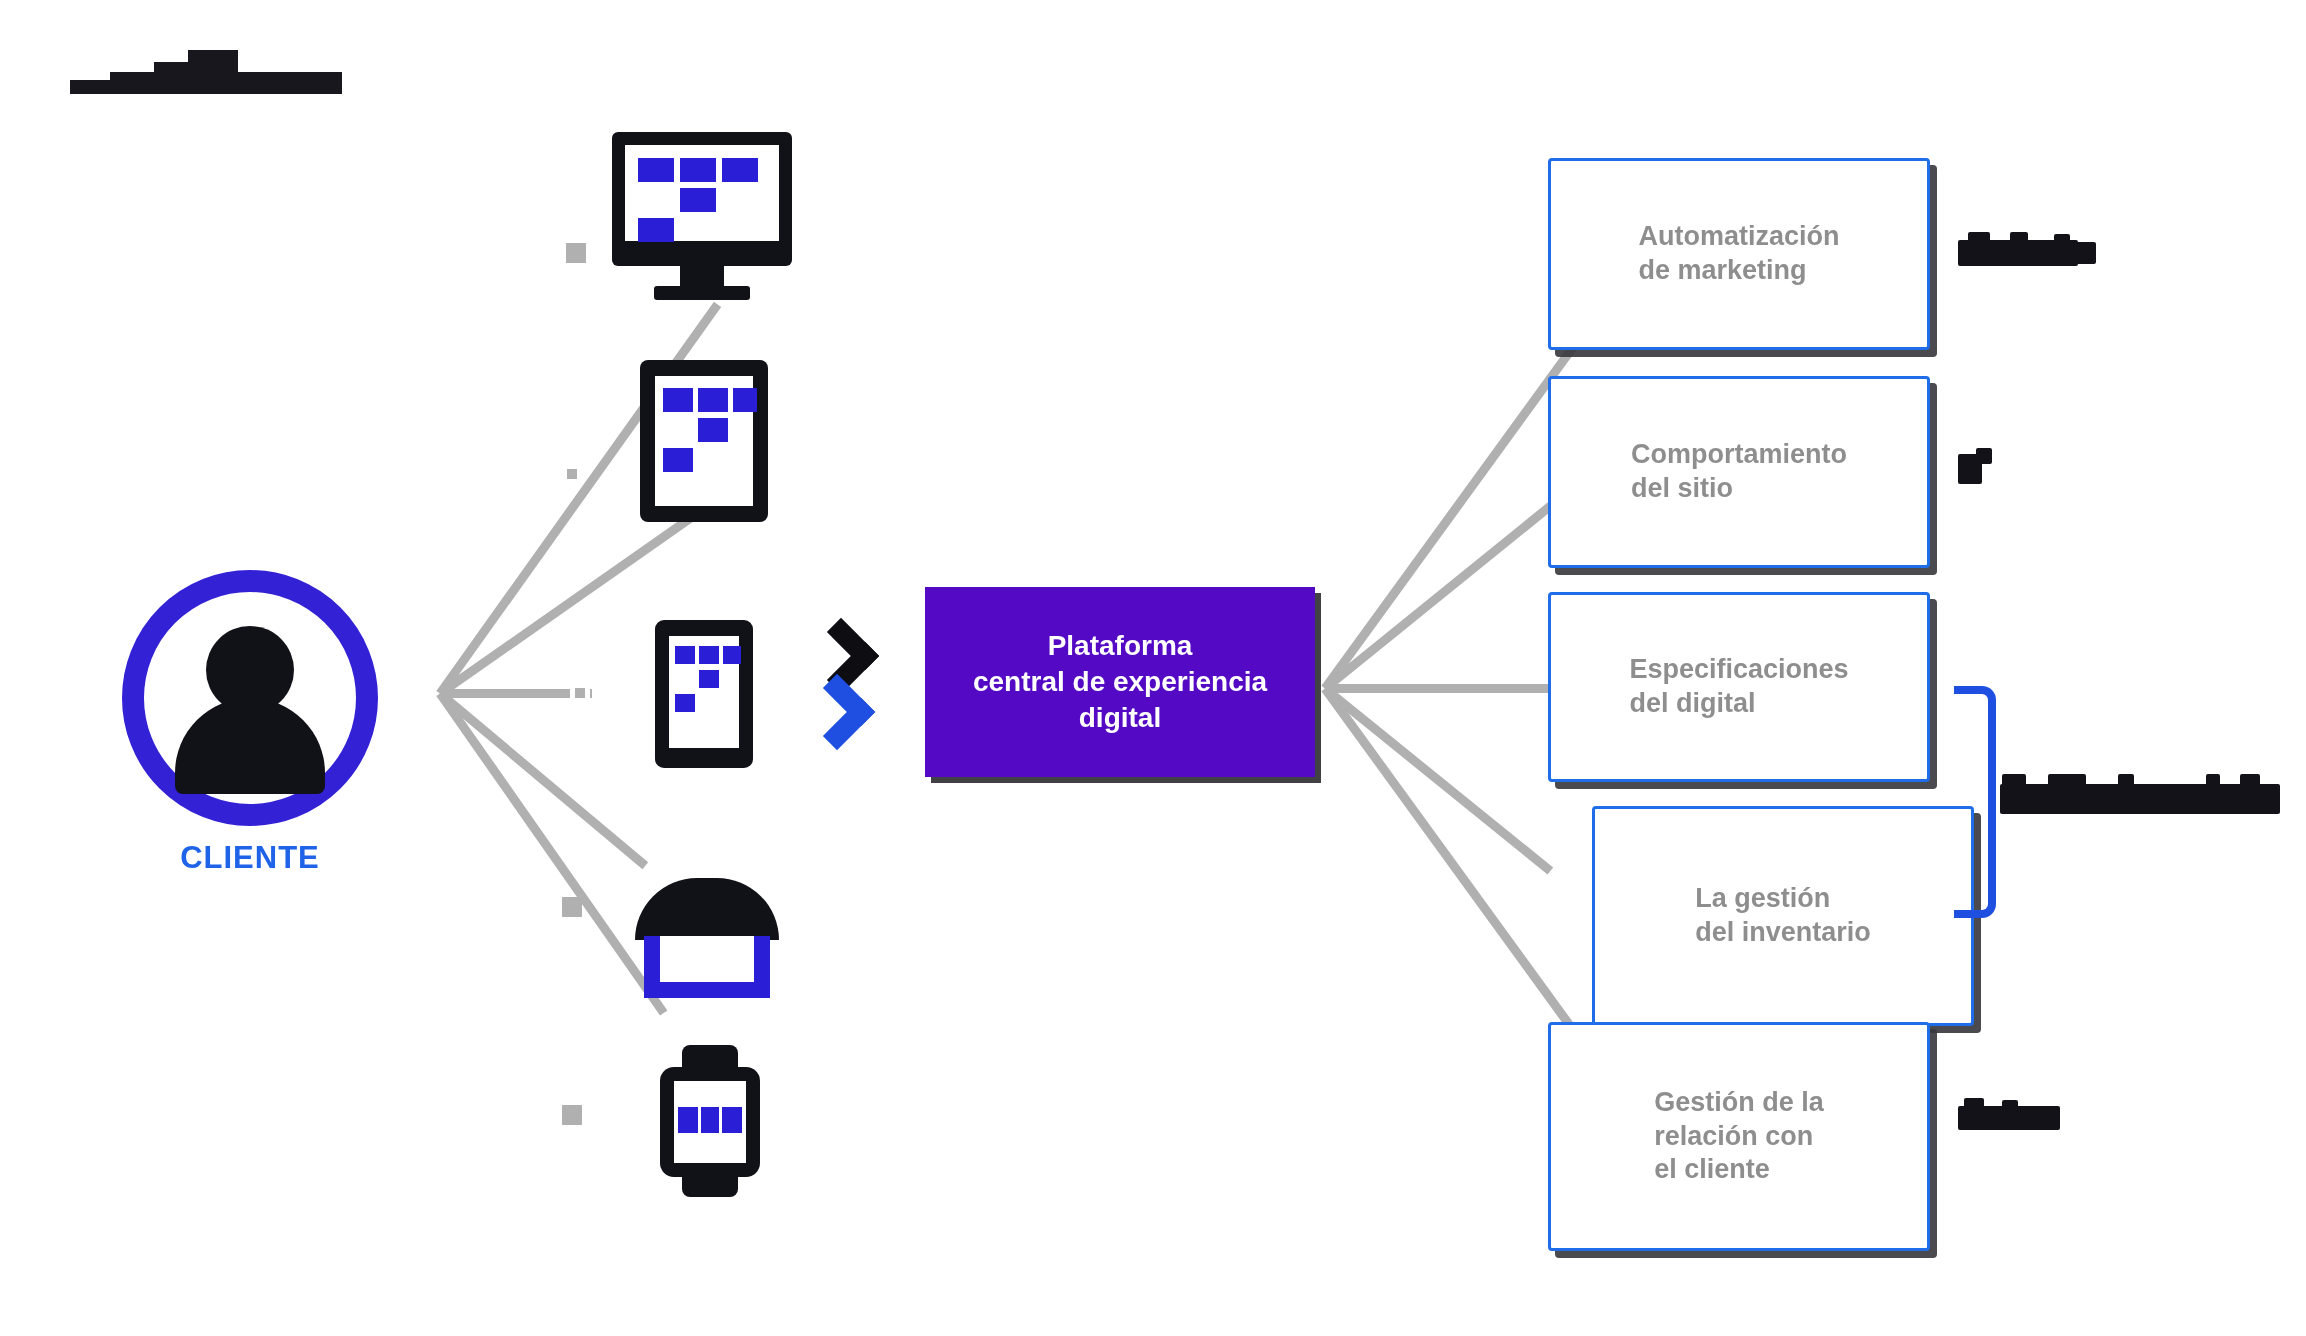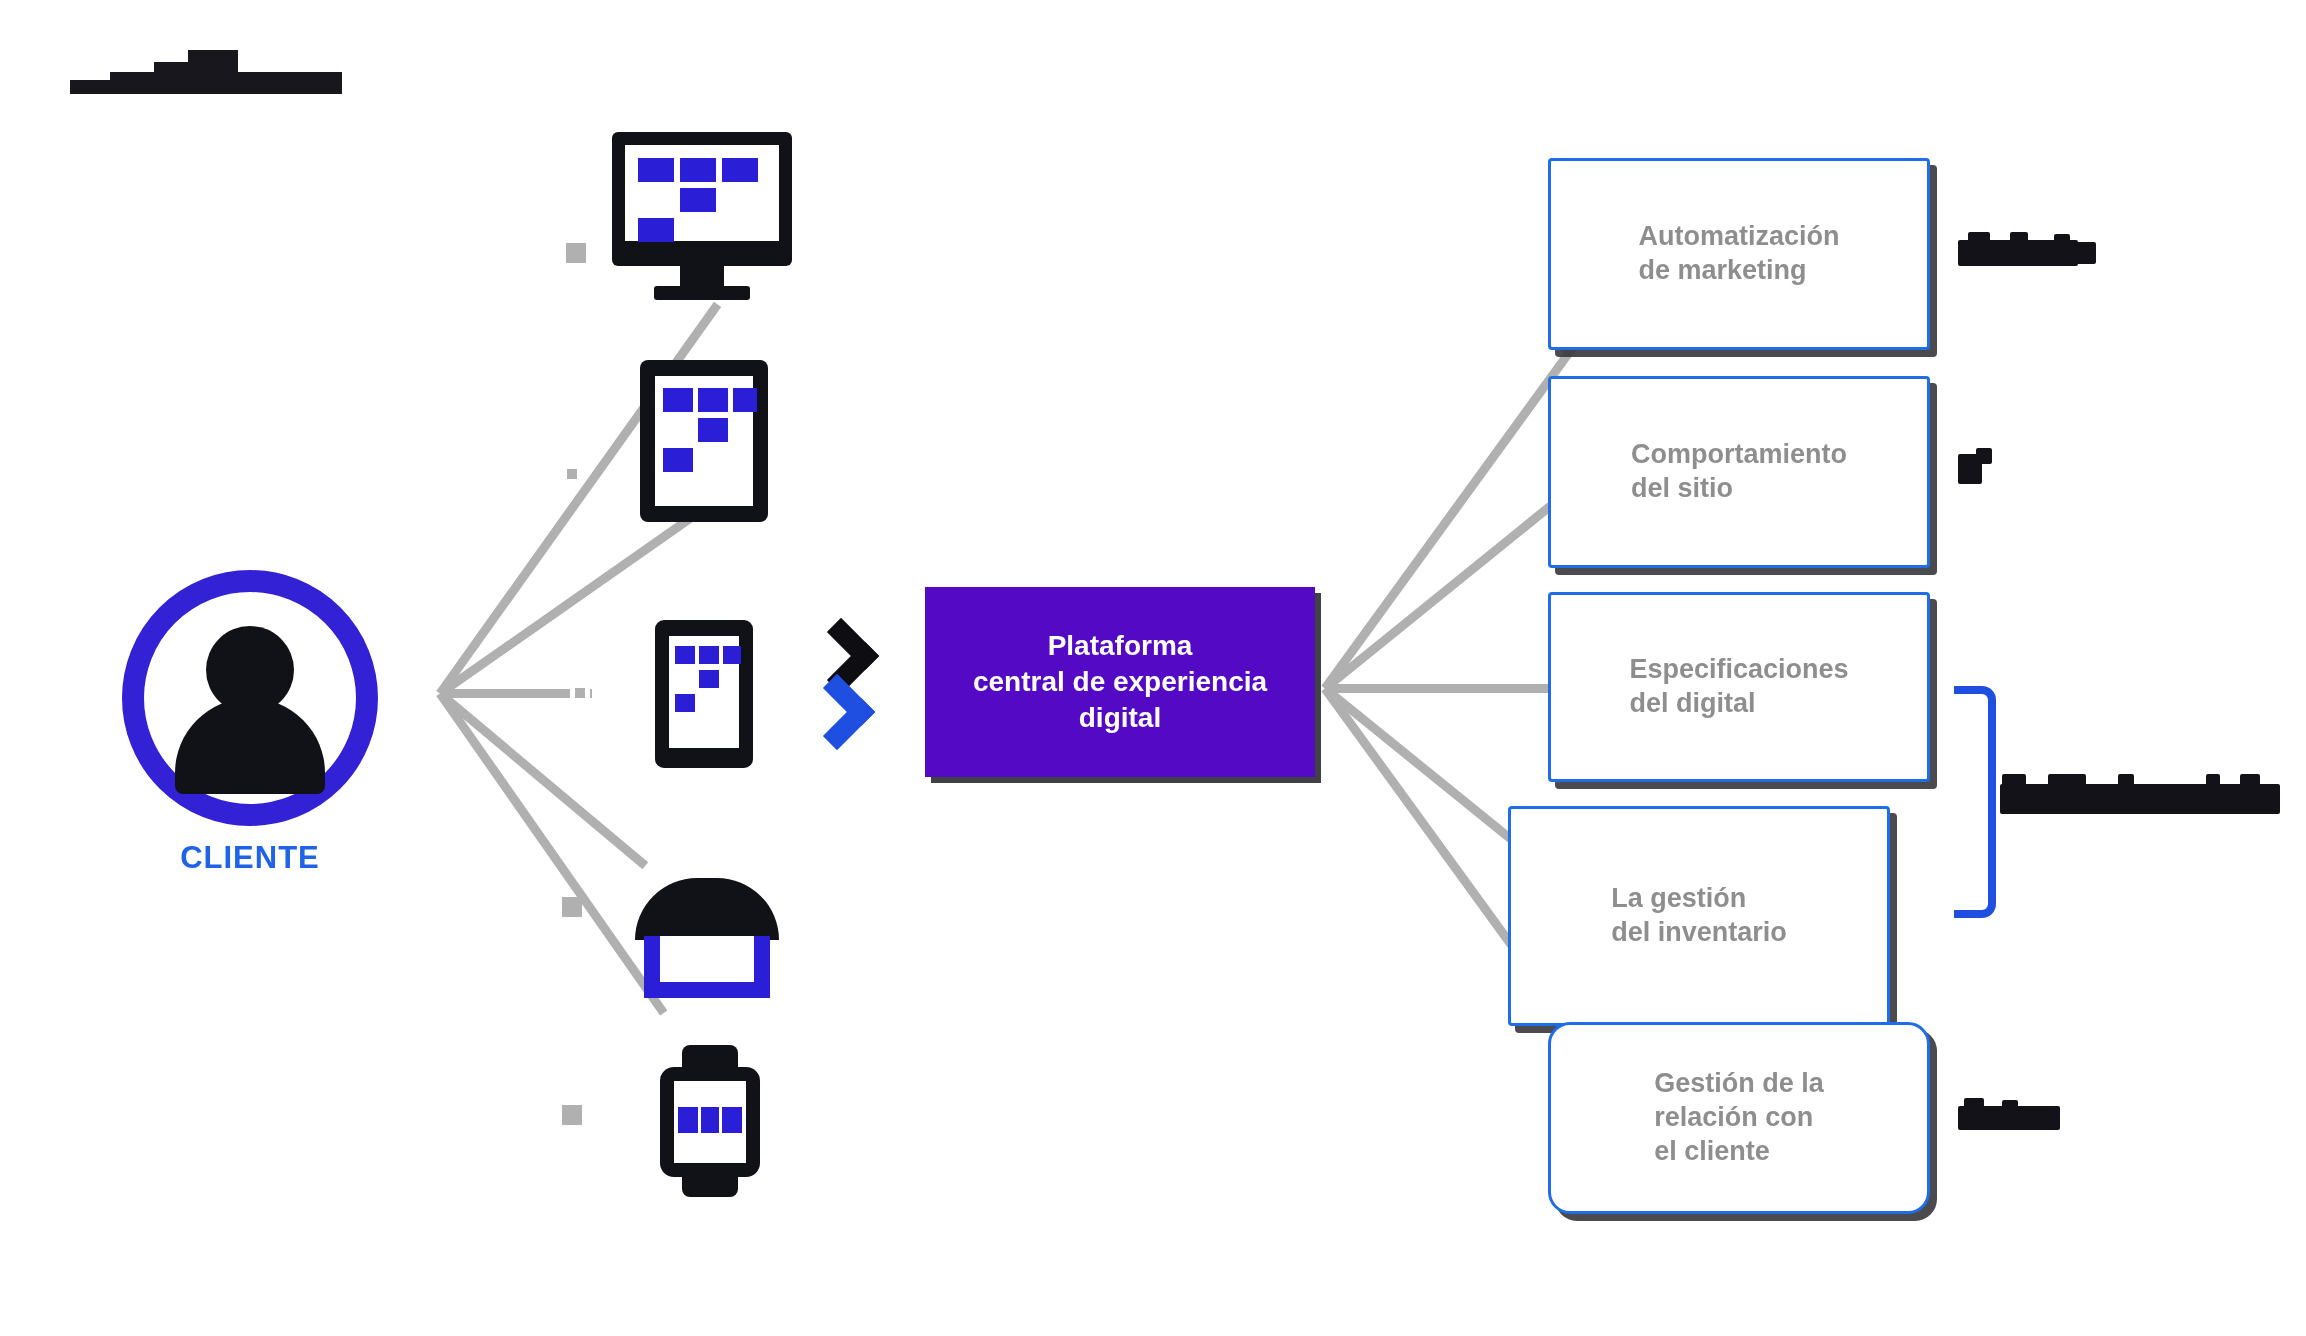--- a/index.html
+++ b/index.html
@@ -286,26 +286,26 @@
   <div class="card" style="left:1548px;top:376px;height:192px;">
     <div class="card-label">Comportamiento
 del sitio</div>
   </div>
 
   <div class="card" style="left:1548px;top:592px;height:190px;">
     <div class="card-label">Especificaciones
 del digital</div>
   </div>
 
-  <div class="card" style="left:1508px;top:806px;height:220px;">
+  <div class="card" style="left:1592px;top:806px;height:220px;">
     <div class="card-label">La gestión
 del inventario</div>
   </div>
 
-  <div class="card" style="left:1548px;top:1022px;height:192px;border-radius:22px;">
+  <div class="card" style="left:1548px;top:1022px;height:229px;">
     <div class="card-label">Gestión de la
 relación con
 el cliente</div>
   </div>
 
   <div id="group-bracket"></div>
 
   <div class="abs" style="left:1958px;top:232px;width:150px;height:34px;">
     <div class="redact" style="left:0px;top:8px;width:120px;height:26px;"></div>
     <div class="redact" style="left:10px;top:0px;width:22px;height:12px;"></div>

